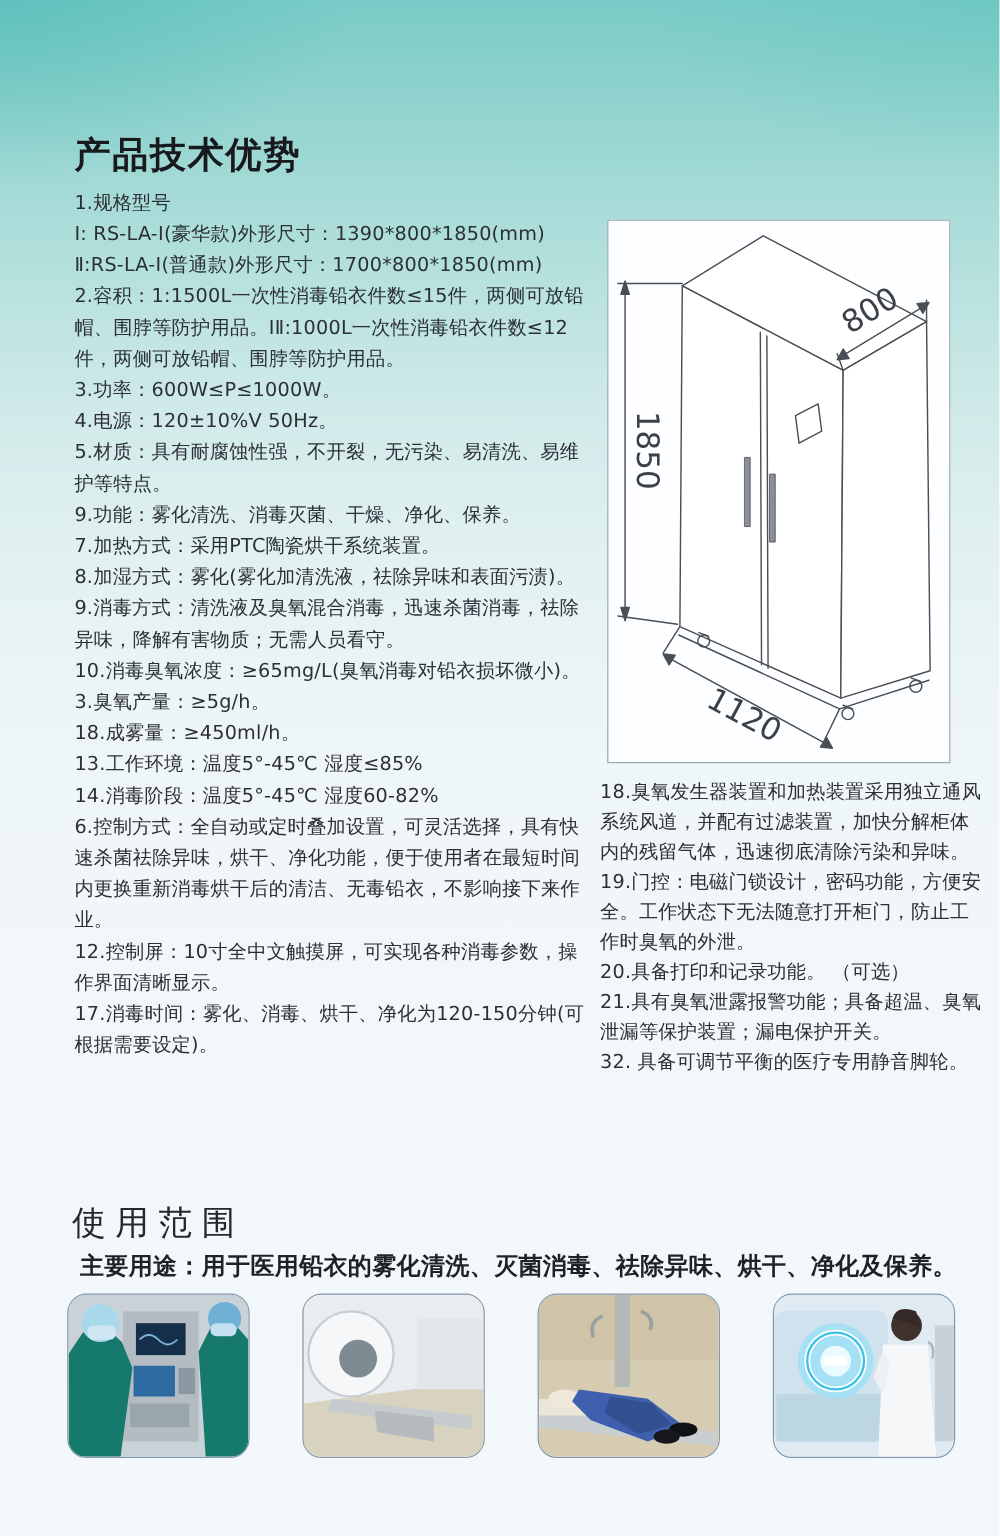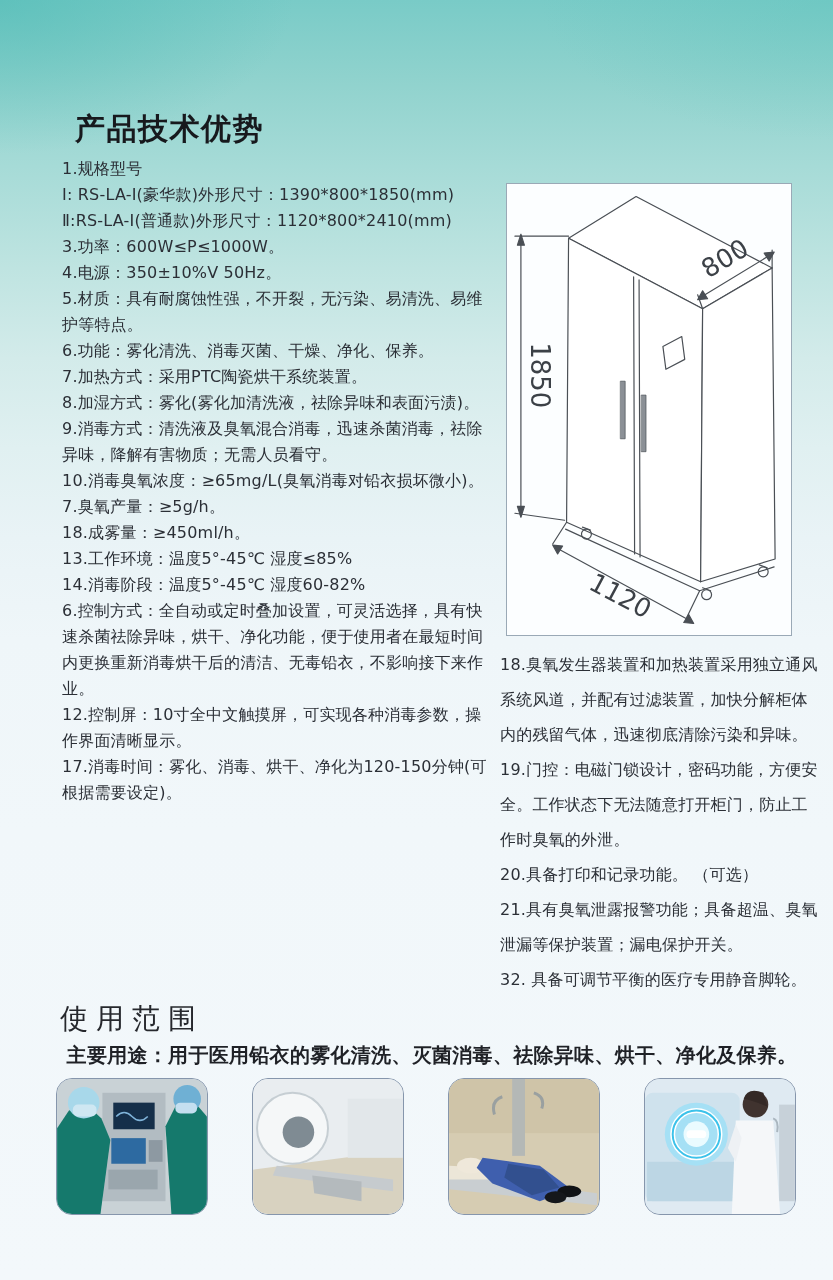--- a/index.html
+++ b/index.html
@@ -12,29 +12,29 @@
     background:
       radial-gradient(ellipse 420px 220px at 0% 0%, rgba(74,185,179,.55), rgba(74,185,179,0) 70%),
       radial-gradient(ellipse 420px 200px at 100% 0%, rgba(96,196,189,.40), rgba(96,196,189,0) 70%),
       linear-gradient(180deg,
         #79cbc7 0%, #8fd2cd 6%, #a6dbd7 13%, #bfe4e1 21%,
         #d3ebea 28%, #e0f0f1 35%, #e9f3f6 42%, #eff6f9 50%,
         #f1f7fa 65%, #f3f8fb 100%);
   }
   .page-title{
     position:absolute;left:62px;top:109px;
-    font-size:30px;font-weight:700;color:#17191d;letter-spacing:1.5px;margin-left:13px;
+    font-size:30px;font-weight:700;color:#17191d;letter-spacing:1.5px;
   }
   .left-col{position:absolute;left:62px;top:156px;width:432px;}
   .right-col{position:absolute;left:500px;top:647px;width:318px;}
   .spec{
     margin:0;font-size:16px;line-height:26px;color:#2b2f36;
     letter-spacing:.2px;
   }
-  .right-col .spec{line-height:35px;}
+  .right-col .spec{line-height:25px;}
   .diagram-box{
     position:absolute;left:506px;top:183px;width:286px;height:453px;
     background:#fcfeff;border:1px solid #9aa9b6;box-sizing:border-box;
   }
   .diagram-box svg{display:block;width:100%;height:100%;}
   .dim-text{
     font-family:"DejaVu Sans","Liberation Sans",sans-serif;
     font-size:26px;fill:#3c4147;
   }
   .usage-heading{
@@ -59,30 +59,31 @@
 </head>
 <body>
 
 <div class="page">
 
   <div class="page-title">产品技术优势</div>
 
   <div class="left-col">
     <p class="spec">1.规格型号</p>
     <p class="spec">I: RS-LA-I(豪华款)外形尺寸：1390*800*1850(mm)</p>
-    <p class="spec">Ⅱ:RS-LA-I(普通款)外形尺寸：1120*800*2410(mm)</p>
+    <p class="spec">Ⅱ:RS-LA-I(普通款)外形尺寸：1700*800*1850(mm)</p>
+    <p class="spec">2.容积：1:1500L一次性消毒铅衣件数≤15件，两侧可放铅帽、围脖等防护用品。IⅡ:1000L一次性消毒铅衣件数≤12件，两侧可放铅帽、围脖等防护用品。</p>
     <p class="spec">3.功率：600W≤P≤1000W。</p>
-    <p class="spec">4.电源：350±10%V  50Hz。</p>
+    <p class="spec">4.电源：120±10%V  50Hz。</p>
     <p class="spec">5.材质：具有耐腐蚀性强，不开裂，无污染、易清洗、易维护等特点。</p>
-    <p class="spec">6.功能：雾化清洗、消毒灭菌、干燥、净化、保养。</p>
+    <p class="spec">9.功能：雾化清洗、消毒灭菌、干燥、净化、保养。</p>
     <p class="spec">7.加热方式：采用PTC陶瓷烘干系统装置。</p>
     <p class="spec">8.加湿方式：雾化(雾化加清洗液，祛除异味和表面污渍)。</p>
     <p class="spec">9.消毒方式：清洗液及臭氧混合消毒，迅速杀菌消毒，祛除异味，降解有害物质；无需人员看守。</p>
     <p class="spec">10.消毒臭氧浓度：≥65mg/L(臭氧消毒对铅衣损坏微小)。</p>
-    <p class="spec">7.臭氧产量：≥5g/h。</p>
+    <p class="spec">3.臭氧产量：≥5g/h。</p>
     <p class="spec">18.成雾量：≥450ml/h。</p>
     <p class="spec">13.工作环境：温度5°-45℃ 湿度≤85%</p>
     <p class="spec">14.消毒阶段：温度5°-45℃ 湿度60-82%</p>
     <p class="spec">6.控制方式：全自动或定时叠加设置，可灵活选择，具有快速杀菌祛除异味，烘干、净化功能，便于使用者在最短时间内更换重新消毒烘干后的清洁、无毒铅衣，不影响接下来作业。</p>
     <p class="spec">12.控制屏：10寸全中文触摸屏，可实现各种消毒参数，操作界面清晰显示。</p>
     <p class="spec">17.消毒时间：雾化、消毒、烘干、净化为120-150分钟(可根据需要设定)。</p>
   </div>
 
   <div class="diagram-box">
     <svg viewBox="0 0 286 453">

